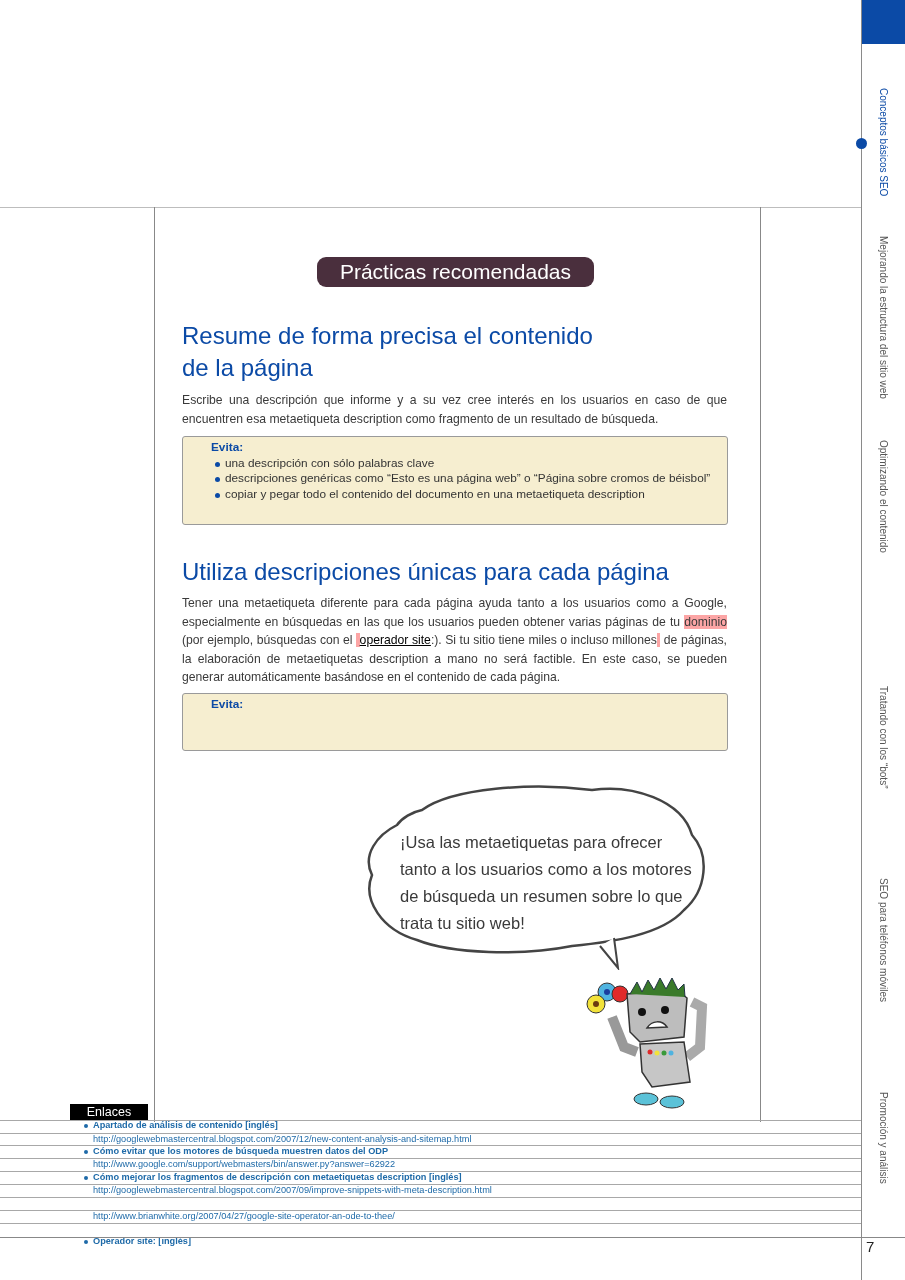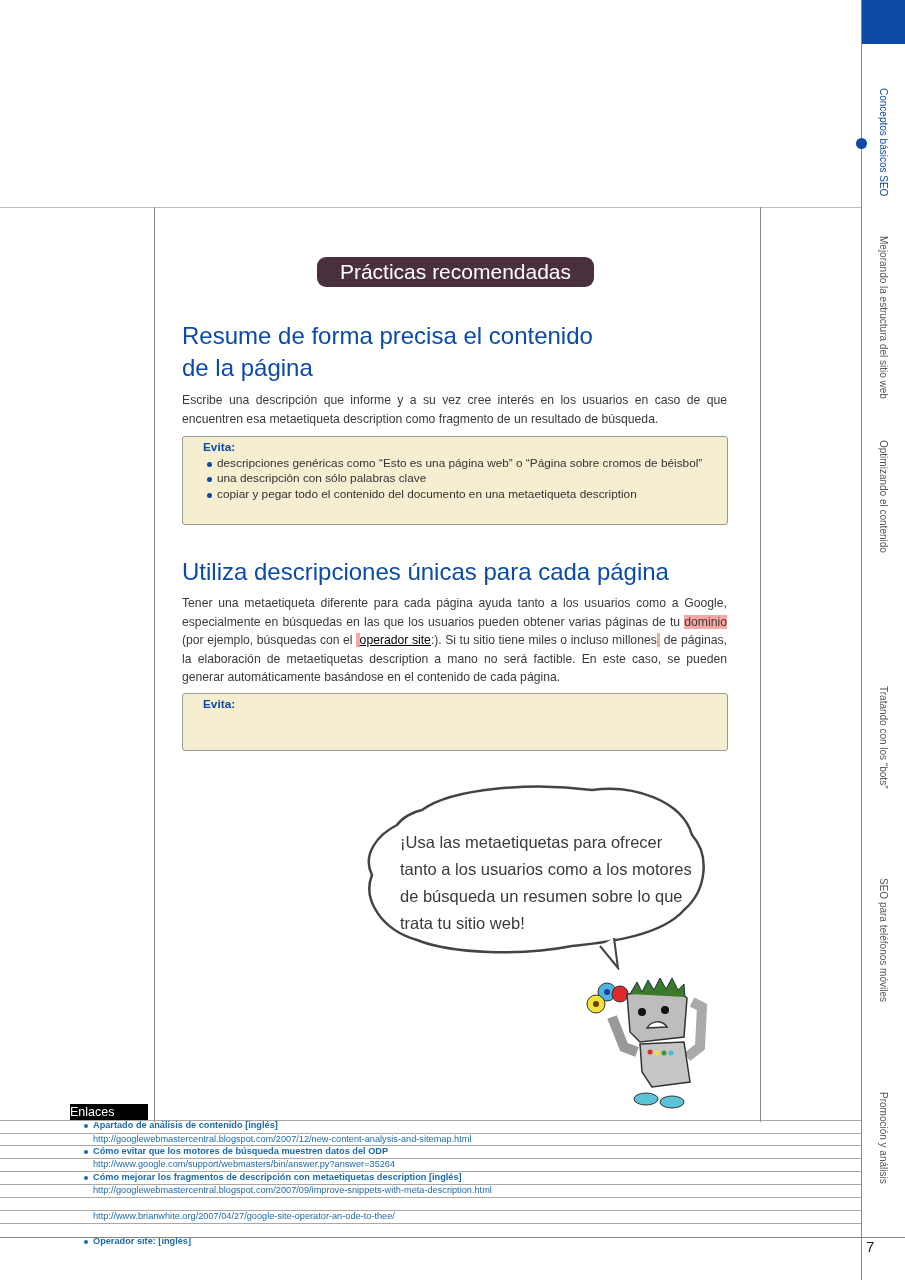--- a/index.html
+++ b/index.html
@@ -40,39 +40,39 @@
   p.body {
     position:absolute; left:182px; width:545px; margin:0;
     font-size:12.2px; line-height:18.5px; text-align:justify; color:#3a3a3a;
   }
   .hl { background:#fca5a5; }
   .link { color:#000000; text-decoration:underline;margin-top:47px; }
 
   .avoid {
     position:absolute; left:182px; width:546px;
     background:#f6eed0; border:1px solid #9a9a9a; border-radius:3px;
-    box-sizing:border-box; padding:3px 10px 6px 20px;
+    box-sizing:border-box; padding:3px 10px 6px 28px;
     font-size:11.8px; line-height:15.5px; color:#333;
   }
   .avoid .title { color:#0b4aa6; font-weight:bold; margin-bottom:0; }
   .avoid ul { margin:0; padding:0 0 0 14px; list-style:none; }
   .avoid li { position:relative; }
   .avoid li::before {
     content:""; position:absolute; left:-10px; top:6px; width:5px; height:5px; border-radius:50%; background:#0b4aa6;
   }
 
   .bubble-text {
     position:absolute; left:400px; top:829px; width:295px;
     font-size:16.5px; line-height:27px; color:#3a3a3a;
   }
 
   
   .links-label {
     position:absolute; left:70px; top:1104px; width:78px; height:16px; background:#000;
-    color:#fff; font-size:12.5px; line-height:16px;
+    color:#fff; font-size:12.5px; text-align:center; line-height:16px;
   }
   .lrow-line { position:absolute; left:0; width:861px; height:1px; background:#a8a8a8; }
   .link-title {
     position:absolute; left:84px; font-size:9.2px; font-weight:bold; color:#1e6aa8; white-space:nowrap;
   }
   .link-title::before { content:""; display:inline-block; width:4px; height:4px; border-radius:50%; background:#1e6aa8; margin-right:5px; vertical-align:middle; }
   .link-url { position:absolute; left:93px; font-size:9.2px; color:#1e6aa8; white-space:nowrap; }
 </style>
 </head>
 <body>
@@ -95,22 +95,22 @@
 
 <h2 class="sec" style="top:320px;">
   <span>Resume de forma precisa el contenido</span><br>
   <span>de la página</span>
 </h2>
 <p class="body" style="top:391px;">Escribe una descripción que informe y a su vez cree interés en los usuarios en caso de que encuentren esa metaetiqueta description como fragmento de un resultado de búsqueda.</p>
 
 <div class="avoid" style="top:436px; height:89px;">
   <div class="title">Evita:</div>
   <ul>
+    <li>una descripción con sólo palabras clave</li>
     <li>descripciones genéricas como “Esto es una página web” o “Página sobre cromos de béisbol”</li>
-    <li>una descripción con sólo palabras clave</li>
     <li>copiar y pegar todo el contenido del documento en una metaetiqueta description</li>
   </ul>
 </div>
 
 <h2 class="sec" style="top:556px;">Utiliza descripciones únicas para cada página</h2>
 <p class="body" style="top:594px;"><span>Tener una metaetiqueta diferente para cada página ayuda tanto a los usuarios como a Google, especialmente en búsquedas en las que los usuarios pueden obtener varias páginas de tu </span><span class="hl">dominio </span><span> (por ejemplo, búsquedas con el </span><span class="hl">&nbsp;</span><a class="link">operador site</a><span>:). Si tu sitio tiene miles o incluso millones</span><span class="hl">&nbsp;</span><span> de páginas, la elaboración de metaetiquetas description a mano no será factible. En este caso, se pueden generar automáticamente basándose en el contenido de cada página.</span></p>
 
 <div class="avoid" style="top:693px; height:58px;">
   <div class="title">Evita:</div>
 </div>
@@ -156,20 +156,20 @@
 <div class="lrow-line" style="top:1158px;"></div>
 <div class="lrow-line" style="top:1171px;"></div>
 <div class="lrow-line" style="top:1184px;"></div>
 <div class="lrow-line" style="top:1197px;"></div>
 <div class="lrow-line" style="top:1210px;"></div>
 <div class="lrow-line" style="top:1223px;"></div>
 
 <div class="link-title" style="top:1120px;">Apartado de análisis de contenido [inglés]</div>
 <div class="link-url" style="top:1134px;">http://googlewebmastercentral.blogspot.com/2007/12/new-content-analysis-and-sitemap.html</div>
 <div class="link-title" style="top:1146px;">Cómo evitar que los motores de búsqueda muestren datos del ODP</div>
-<div class="link-url" style="top:1159px;">http://www.google.com/support/webmasters/bin/answer.py?answer=35264</div>
+<div class="link-url" style="top:1159px;">http://www.google.com/support/webmasters/bin/answer.py?answer=62922</div>
 <div class="link-title" style="top:1172px;">Cómo mejorar los fragmentos de descripción con metaetiquetas description [inglés]</div>
 <div class="link-url" style="top:1185px;">http://googlewebmastercentral.blogspot.com/2007/09/improve-snippets-with-meta-description.html</div>
 <div class="link-title" style="top:1236px;">Operador site: [inglés]</div>
 <div class="link-url" style="top:1211px;">http://www.brianwhite.org/2007/04/27/google-site-operator-an-ode-to-thee/</div>
 
 <div class="page-rule"></div>
 <div class="page-num">7</div>
 
 </body></html>

